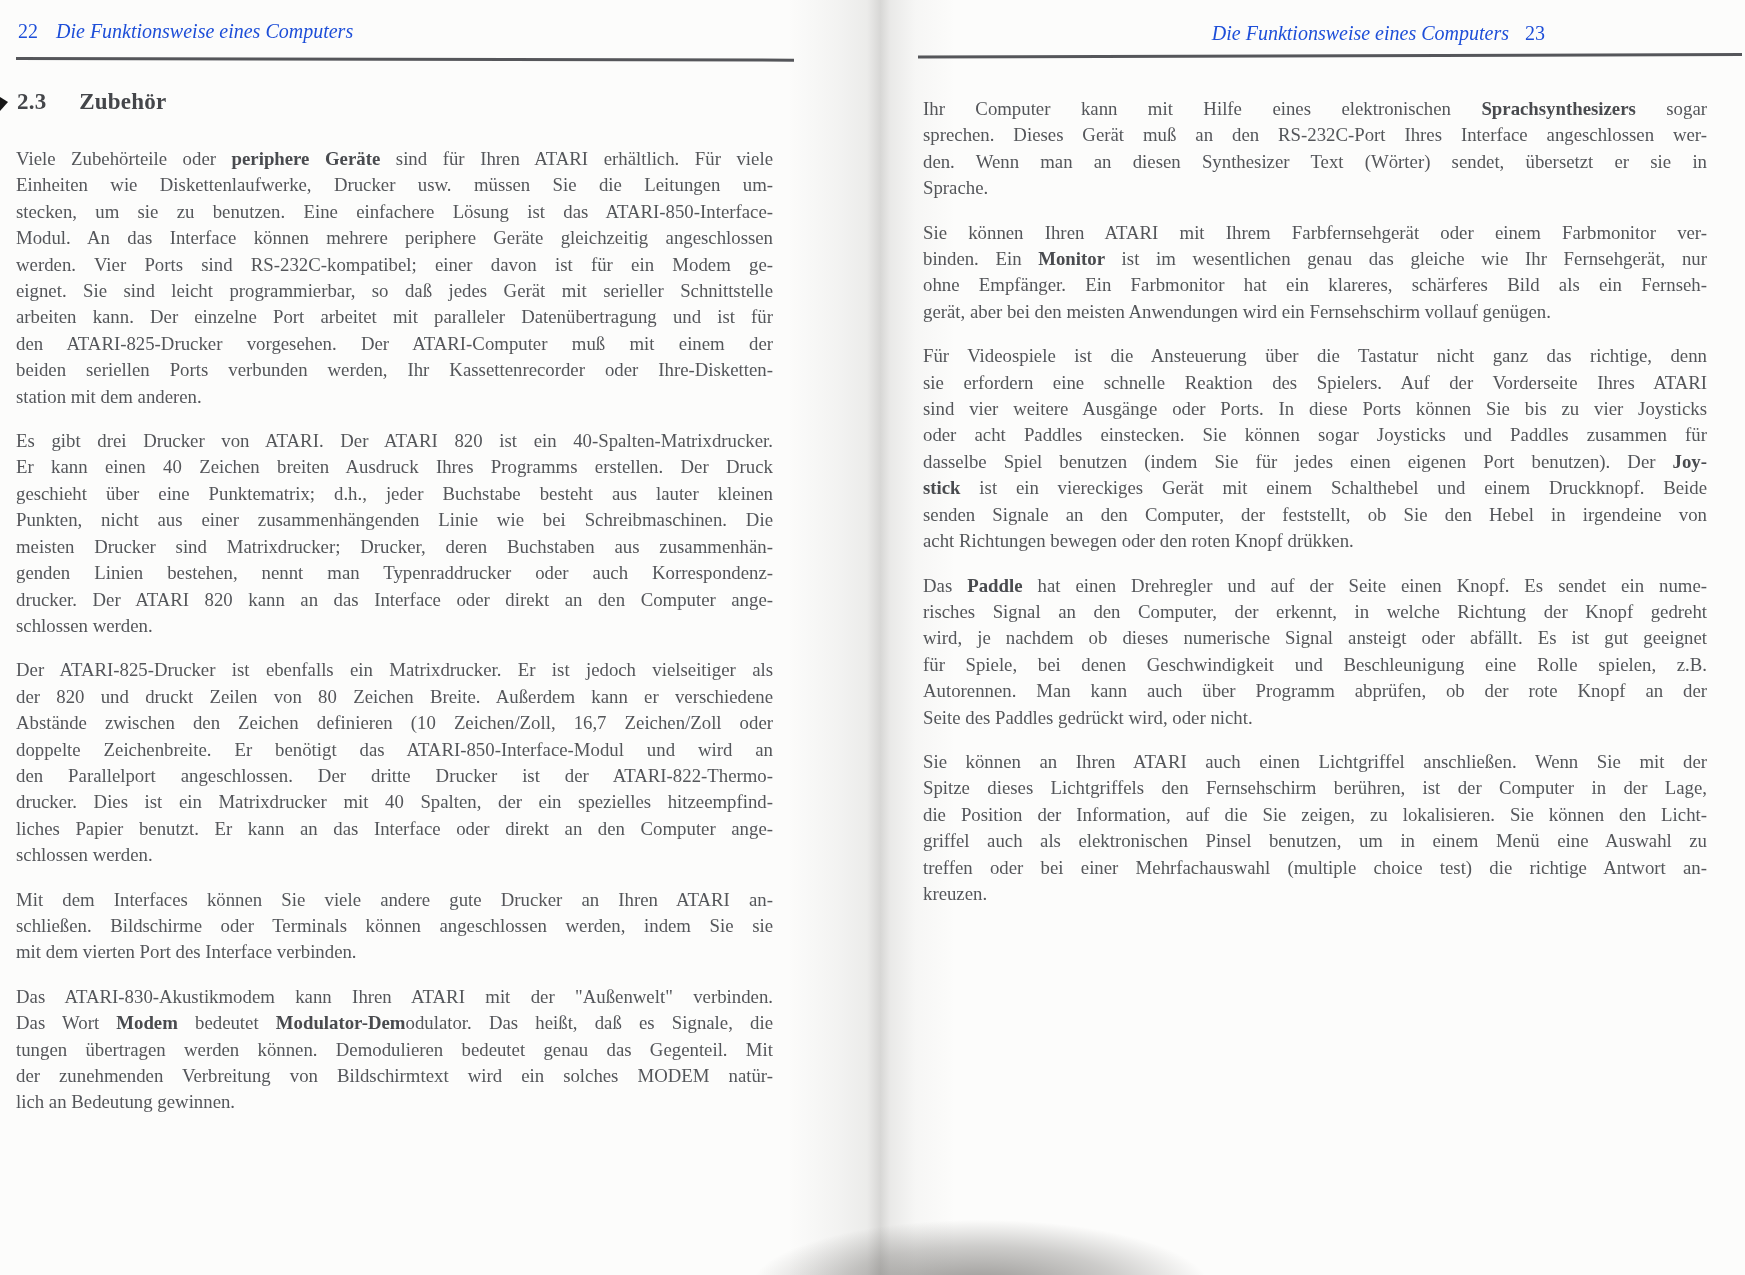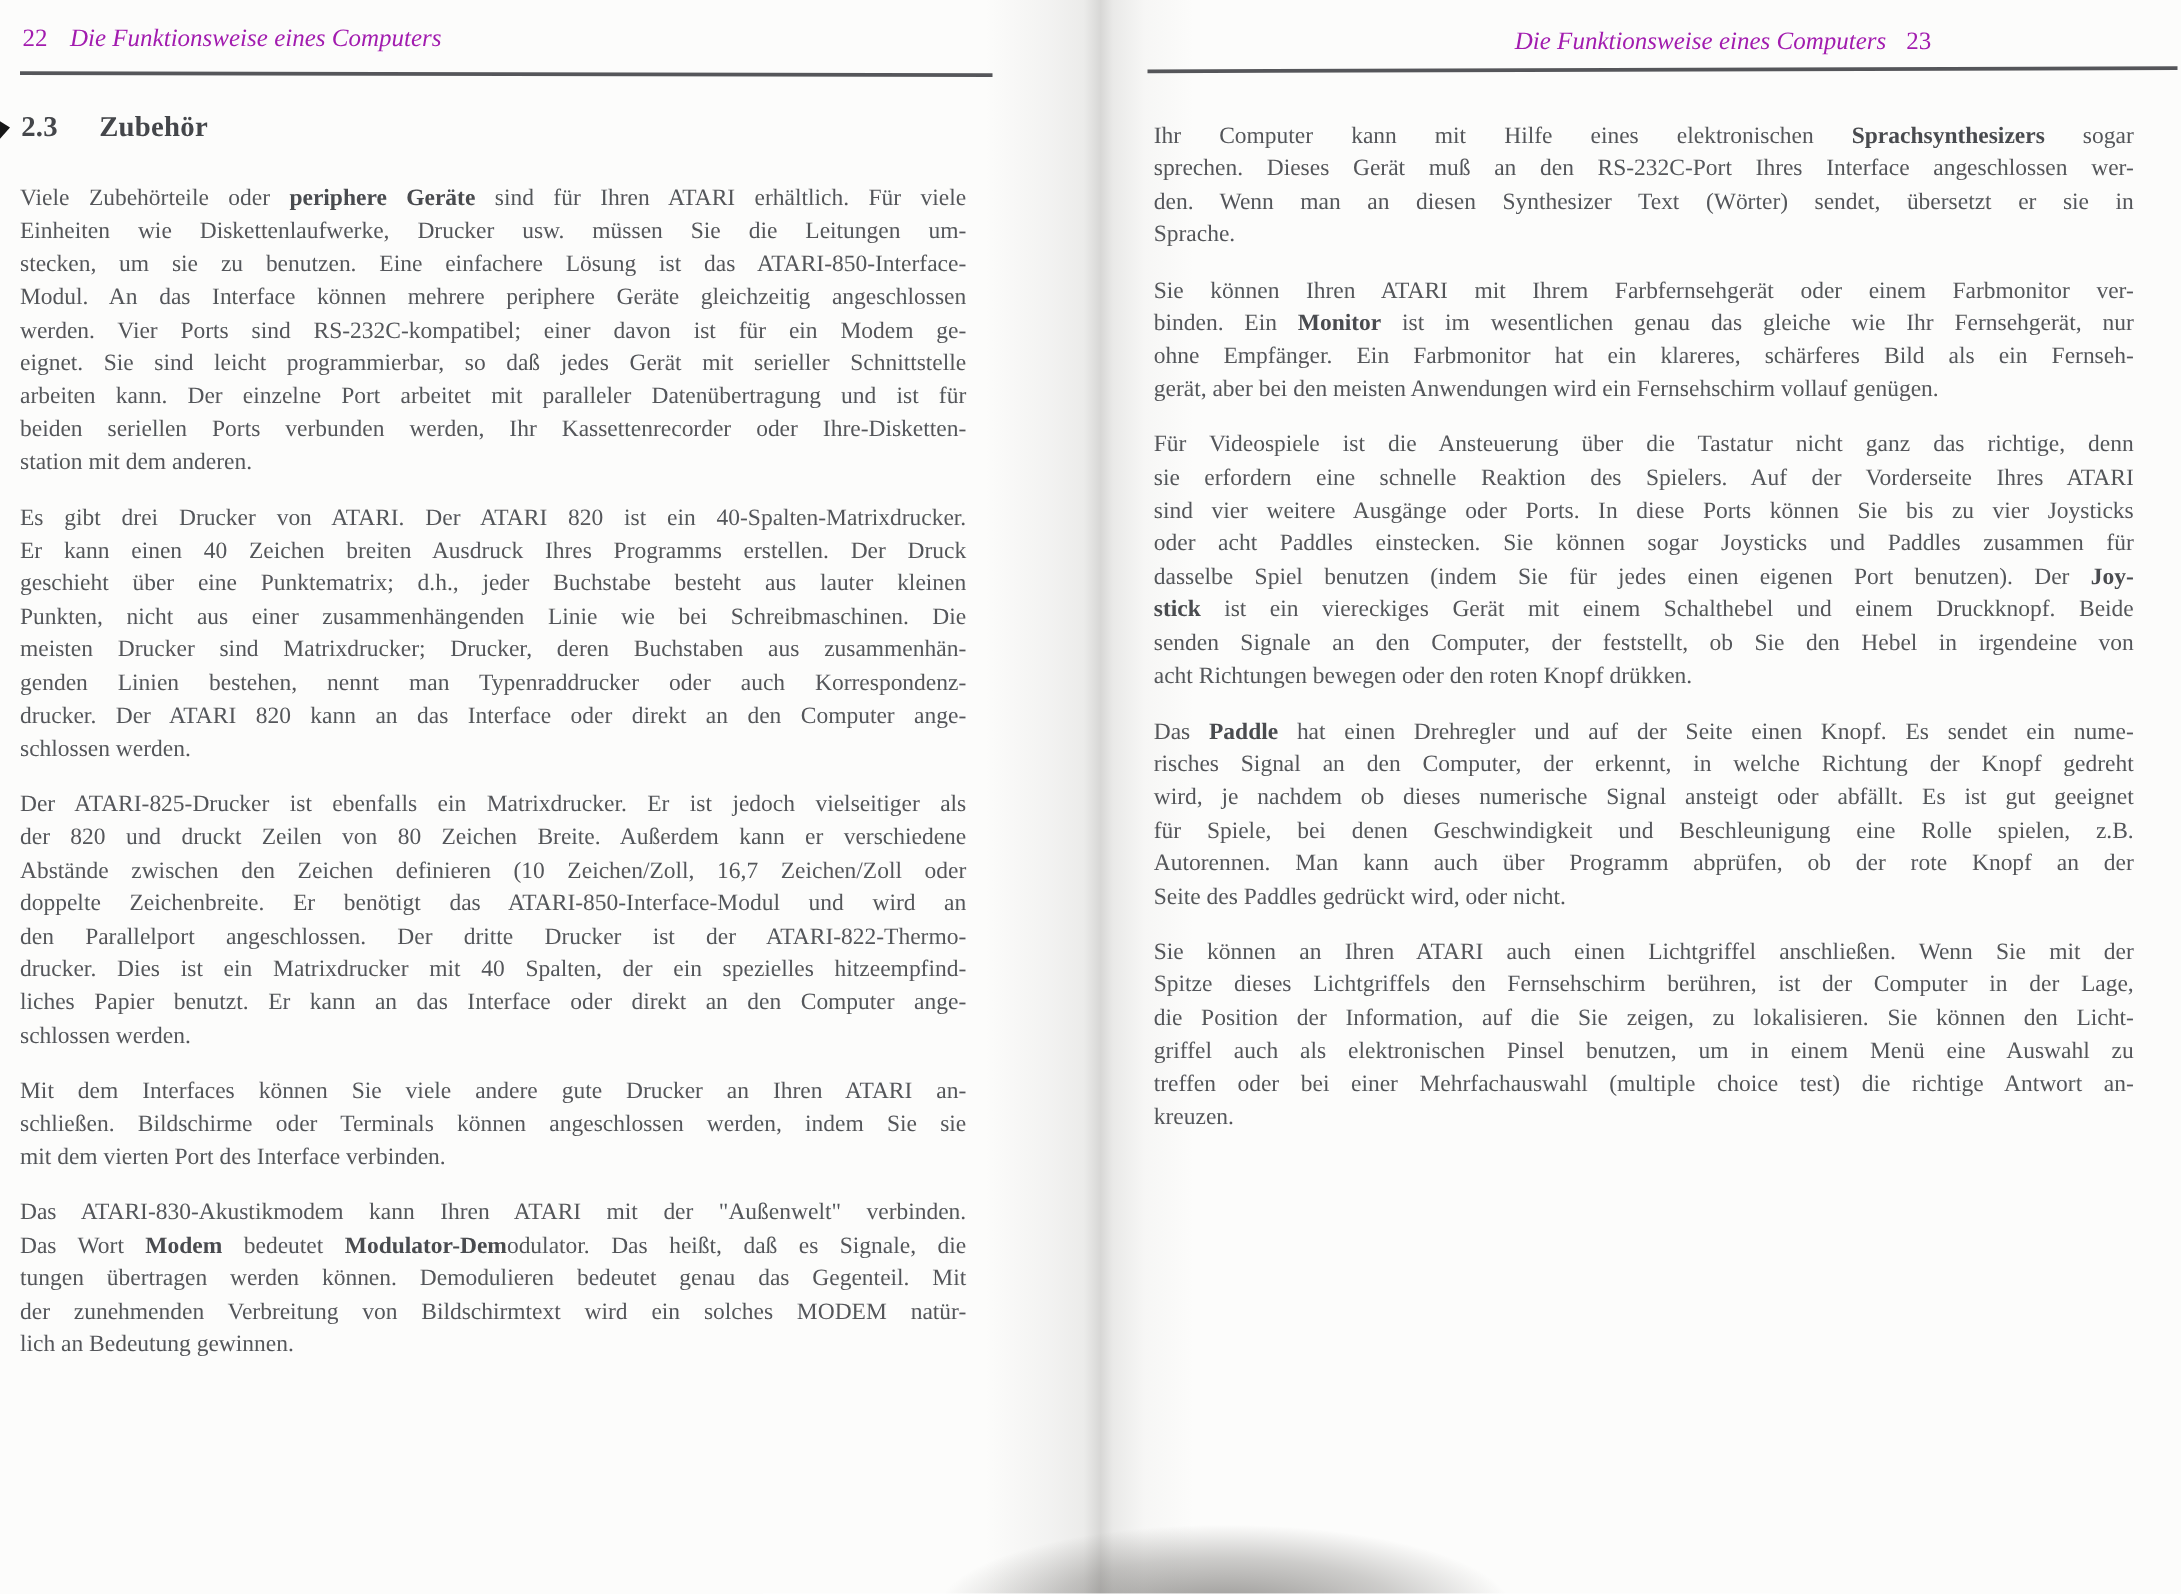--- a/index.html
+++ b/index.html
@@ -11,21 +11,21 @@
   html,body{margin:0;padding:0;background:#fff;}
   .spread{
     position:relative;width:1745px;height:1275px;background:var(--paper);
     overflow:hidden;font-family:"Liberation Serif","DejaVu Serif",serif;
     color:var(--ink);
   }
   .page{position:absolute;top:0;height:100%;}
   .page-left{left:16px;width:790px;}
   .page-right{left:918px;width:824px;}
 
-  .runhead{position:absolute;font-size:20px;color:#a21caf;white-space:nowrap;}
+  .runhead{position:absolute;font-size:20px;color:#1d4ed8;white-space:nowrap;}
   .runhead-left{top:20px;left:2px;}
   .runhead-right{top:22px;right:197px;}
   .runtitle{font-style:italic;}
   .runhead-left .runtitle{margin-left:13px;}
   .runhead-right .pagenum{margin-left:11px;}
 
   .rule{position:absolute;height:3px;background:var(--rule);}
   .rule-left{top:57px;left:0;width:778px;transform:rotate(0.12deg);transform-origin:left center;}
   .rule-right{top:53px;left:0;width:824px;transform:rotate(-0.18deg);transform-origin:right center;}
 
@@ -75,20 +75,21 @@
     </h1>
     <div class="body-col body-left">
         <div class="paragraph">
           <div class="line">Viele Zubehörteile oder <b>periphere Geräte</b> sind für Ihren ATARI erhältlich. Für viele</div>
           <div class="line">Einheiten wie Diskettenlaufwerke, Drucker usw. müssen Sie die Leitungen um-</div>
           <div class="line">stecken, um sie zu benutzen. Eine einfachere Lösung ist das ATARI-850-Interface-</div>
           <div class="line">Modul. An das Interface können mehrere periphere Geräte gleichzeitig angeschlossen</div>
           <div class="line">werden. Vier Ports sind RS-232C-kompatibel; einer davon ist für ein Modem ge-</div>
           <div class="line">eignet. Sie sind leicht programmierbar, so daß jedes Gerät mit serieller Schnittstelle</div>
           <div class="line">arbeiten kann. Der einzelne Port arbeitet mit paralleler Datenübertragung und ist für</div>
+          <div class="line">den ATARI-825-Drucker vorgesehen. Der ATARI-Computer muß mit einem der</div>
           <div class="line">beiden seriellen Ports verbunden werden, Ihr Kassettenrecorder oder Ihre-Disketten-</div>
           <div class="line last">station mit dem anderen.</div>
         </div>
         <div class="paragraph">
           <div class="line">Es gibt drei Drucker von ATARI. Der ATARI 820 ist ein 40-Spalten-Matrixdrucker.</div>
           <div class="line">Er kann einen 40 Zeichen breiten Ausdruck Ihres Programms erstellen. Der Druck</div>
           <div class="line">geschieht über eine Punktematrix; d.h., jeder Buchstabe besteht aus lauter kleinen</div>
           <div class="line">Punkten, nicht aus einer zusammenhängenden Linie wie bei Schreibmaschinen. Die</div>
           <div class="line">meisten Drucker sind Matrixdrucker; Drucker, deren Buchstaben aus zusammenhän-</div>
           <div class="line">genden Linien bestehen, nennt man Typenraddrucker oder auch Korrespondenz-</div>

